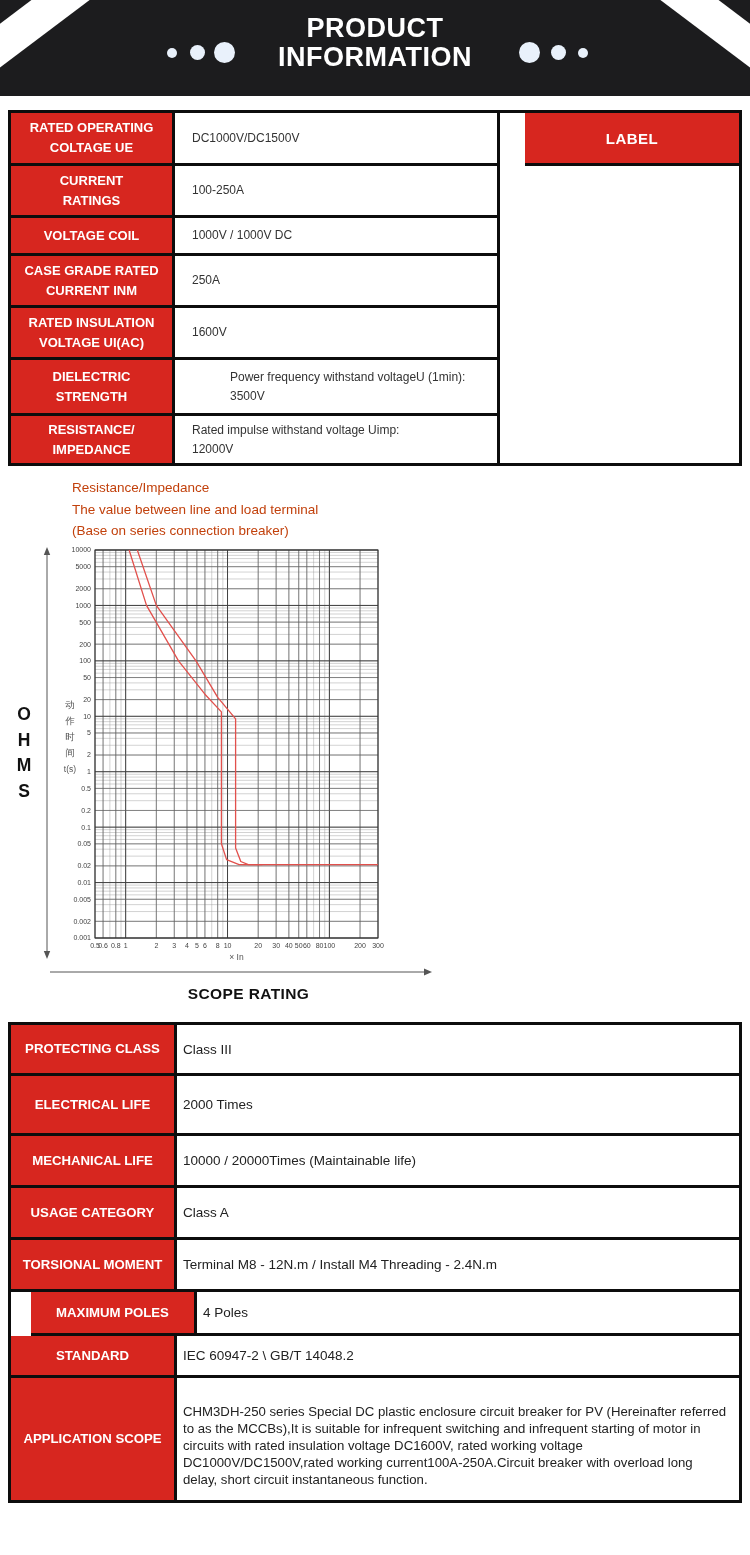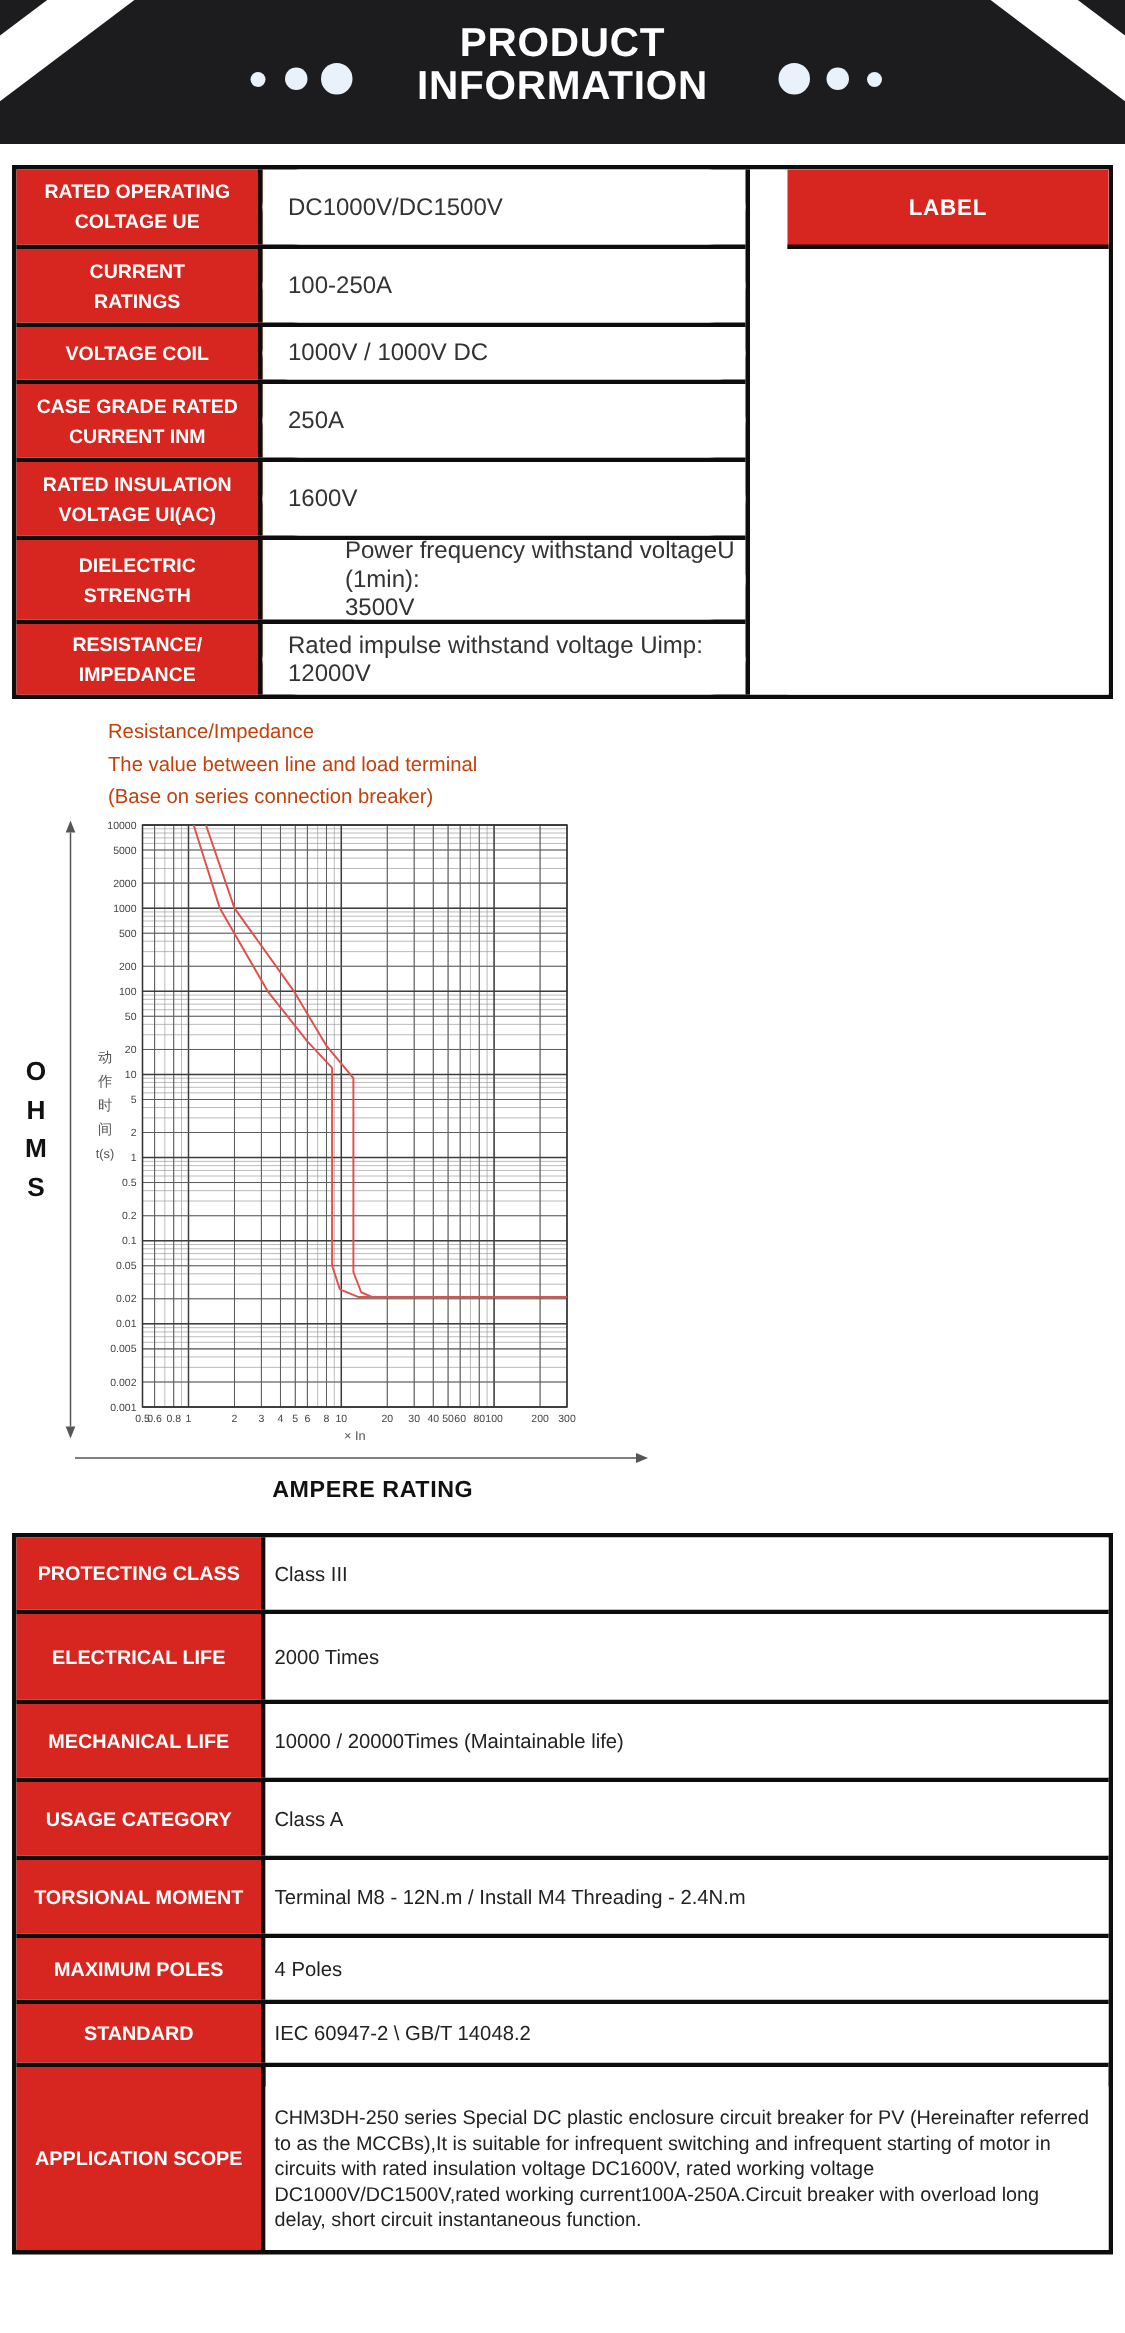--- a/index.html
+++ b/index.html
@@ -25,21 +25,21 @@
   .row{display:flex;border-bottom:3px solid #0d0d0d;}
   .row:last-child{border-bottom:none;flex:1;}
   .lab{background:#d7261f;color:#ffffff;font-weight:bold;display:flex;align-items:center;
        justify-content:center;text-align:center;white-space:pre-line;border-right:3px solid #0d0d0d;}
   .val{flex:1;display:flex;align-items:center;color:#333333;white-space:pre-line;background:#ffffff;}
 
   
   #spec-table{left:8px;top:110px;width:734px;height:356px;}
   #spec-table .tbl-left{width:489px;}
   #spec-table .lab{width:164px;font-size:13px;line-height:20px;}
-  #spec-table .val{font-size:16px;line-height:19px;padding-left:17px;border-radius:25px;}
+  #spec-table .val{font-size:12px;line-height:19px;padding-left:17px;}
   .label-col{flex:1;display:flex;flex-direction:column;background:#ffffff;padding-left:25px;}
   .label-col-head{height:53px;background:#d7261f;border-bottom:3px solid #0d0d0d;color:#ffffff;
                   font-weight:bold;font-size:15px;display:flex;align-items:center;justify-content:center;
                   letter-spacing:.5px;}
   .label-col-body{flex:1;background:#ffffff;}
 
   
   .chart-intro{position:absolute;left:72px;top:477px;font-size:13.5px;line-height:21.7px;color:#c2410c;}
 
   
@@ -318,21 +318,21 @@
         <text x="30" y="195" font-size="9.5" text-anchor="middle" fill="#555" font-family="&quot;Liberation Sans&quot;, sans-serif">时</text>
         <text x="30" y="211" font-size="9.5" text-anchor="middle" fill="#555" font-family="&quot;Liberation Sans&quot;, sans-serif">间</text>
         <text x="30" y="227" font-size="8.5" text-anchor="middle" fill="#555" font-family="&quot;Liberation Sans&quot;, sans-serif">t(s)</text>
         <text x="196.5" y="415" font-size="8.5" text-anchor="middle" fill="#555" font-family="&quot;Liberation Sans&quot;, sans-serif">× In</text>
         <line x1="7" y1="10" x2="7" y2="406" stroke="#555" stroke-width="1"></line>
         <polygon points="7,2 3.8,10 10.2,10" fill="#555"></polygon>
         <polygon points="7,414 3.8,406 10.2,406" fill="#555"></polygon>
         <line x1="10" y1="427" x2="385" y2="427" stroke="#555" stroke-width="1"></line>
         <polygon points="392,427 384,423.6 384,430.4" fill="#555"></polygon>
       </svg></div>
-  <div class="ampere">AMPERE RATING</div>
+  <div class="ampere">SCOPE RATING</div>
 
   <div class="tbl" id="detail-table">
     <div class="row" style="height:51px;">
       <div class="lab">PROTECTING CLASS</div>
       <div class="val">Class III</div>
     </div>
     <div class="row" style="height:60px;">
       <div class="lab">ELECTRICAL LIFE</div>
       <div class="val">2000 Times</div>
     </div>
@@ -341,21 +341,21 @@
       <div class="val">10000 / 20000Times (Maintainable life)</div>
     </div>
     <div class="row" style="height:52px;">
       <div class="lab">USAGE CATEGORY</div>
       <div class="val">Class A</div>
     </div>
     <div class="row" style="height:52px;">
       <div class="lab">TORSIONAL MOMENT</div>
       <div class="val">Terminal M8 - 12N.m / Install M4 Threading - 2.4N.m</div>
     </div>
-    <div class="row" style="height:44px;">
+    <div class="row" style="height:44px;margin-left:20px;">
       <div class="lab">MAXIMUM POLES</div>
       <div class="val">4 Poles</div>
     </div>
     <div class="row" style="height:42px;">
       <div class="lab">STANDARD</div>
       <div class="val">IEC 60947-2 \ GB/T 14048.2</div>
     </div>
     <div class="row app">
       <div class="lab">APPLICATION SCOPE</div>
       <div class="val">CHM3DH-250 series Special DC plastic enclosure circuit breaker for PV (Hereinafter referred to as the MCCBs),It is suitable for infrequent switching and infrequent starting of motor in circuits with rated insulation voltage DC1600V, rated working voltage DC1000V/DC1500V,rated working current100A-250A.Circuit breaker with overload long delay, short circuit instantaneous function.</div>

